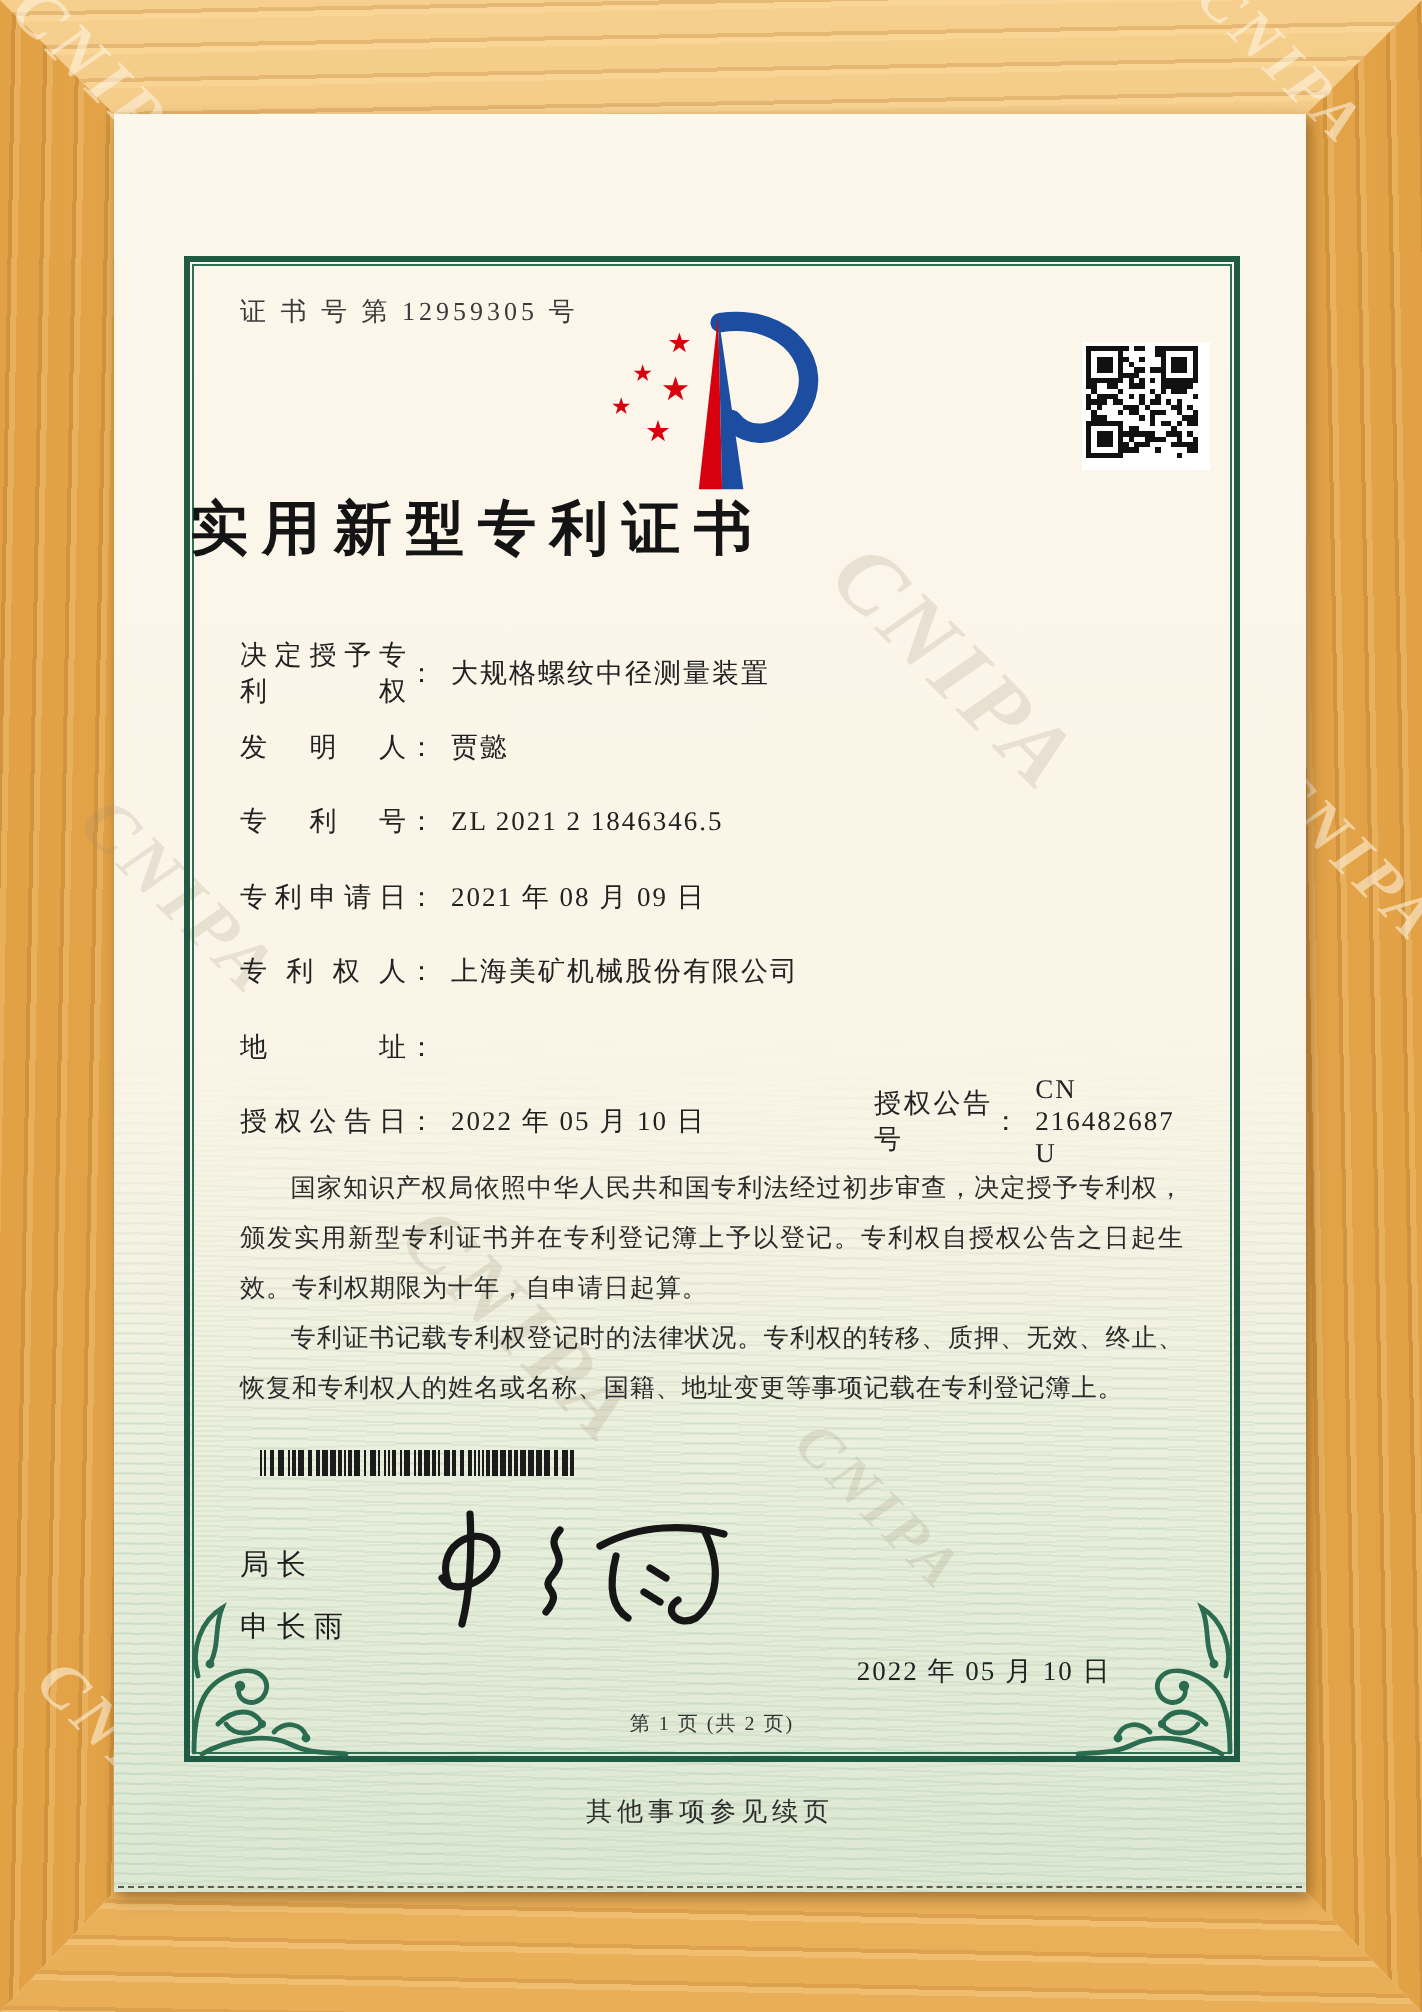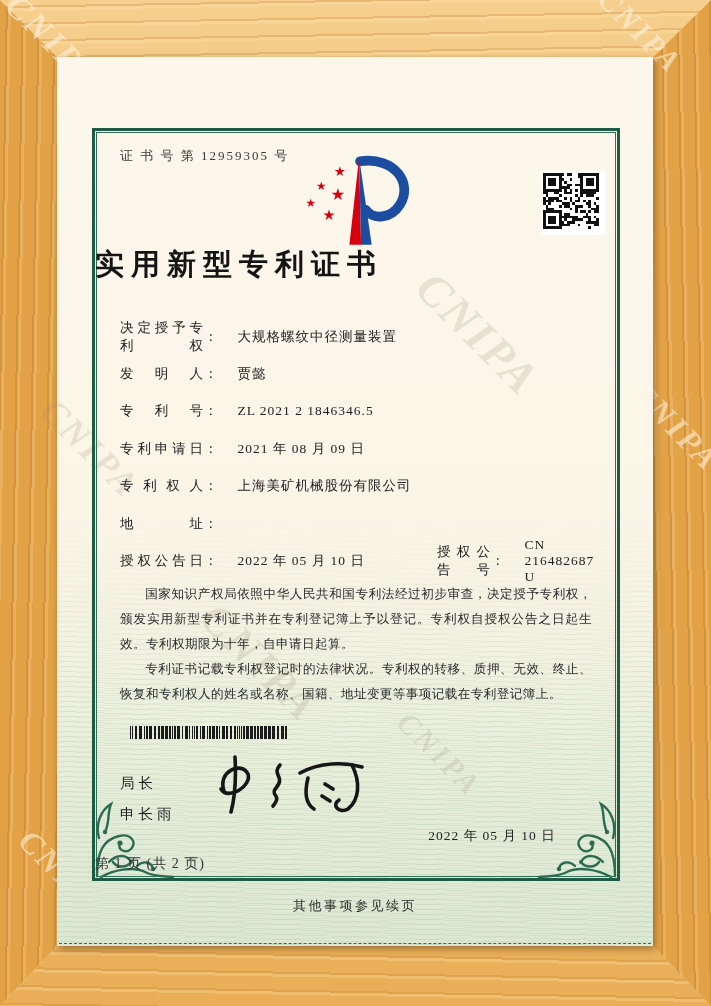--- a/index.html
+++ b/index.html
@@ -51,32 +51,32 @@
   .corner-orn.right{right:-2px;transform:scaleX(-1);}
   
   .certno{position:absolute;left:25px;top:16px;font-size:13px;letter-spacing:2px;color:#3a3a3a;}
   .logo{position:absolute;left:204px;top:22px;}
   .qr{position:absolute;left:446px;top:40px;width:60px;height:60px;background:#fff;padding:2px;}
   .title{position:absolute;left:0;right:0;top:114px;text-align:left;font-size:29px;
          font-weight:bold;letter-spacing:7px;color:#141414;}
   .fields{position:absolute;left:25px;top:187px;right:22px;}
   .frow{display:flex;align-items:center;height:37.4px;font-size:13.5px;color:#222;}
   .flabel{display:inline-block;width:84px;text-align:justify;text-align-last:justify;letter-spacing:1px;}
-  .fvalue{margin-left:20px;letter-spacing:1px;}
+  .fvalue{margin-left:8px;letter-spacing:1px;}
   .grant-a{display:flex;align-items:flex-end;width:317px;flex:none;}
   .paras{position:absolute;left:25px;top:451px;width:472px;font-size:12.6px;line-height:25px;
          color:#2b2b2b;text-align:justify;letter-spacing:.4px;}
   .paras p{margin:0;text-indent:2em;}
   .barcode{position:absolute;left:35px;top:594px;width:162px;height:13px;}
   .director{position:absolute;left:25px;top:637px;font-size:14.5px;color:#1d1d1d;
             line-height:31px;letter-spacing:4px;}
   .signature{position:absolute;left:105px;top:615px;}
   .issuedate{position:absolute;left:297px;top:696px;width:200px;text-align:center;
              font-size:13.5px;color:#222;letter-spacing:1px;}
-  .pageinfo{position:absolute;left:0;right:0;top:724px;text-align:left;font-size:14px;
+  .pageinfo{position:absolute;left:0;right:0;top:724px;text-align:center;font-size:10px;
             color:#333;letter-spacing:1px;}
   .footer-note{position:absolute;left:0;right:0;top:840px;text-align:center;font-size:13px;
                color:#2e2e2e;letter-spacing:2.5px;}
 </style>
 </head>
 <body>
 
 <div class="photo">
 
   <div class="wood wood-top"></div>

